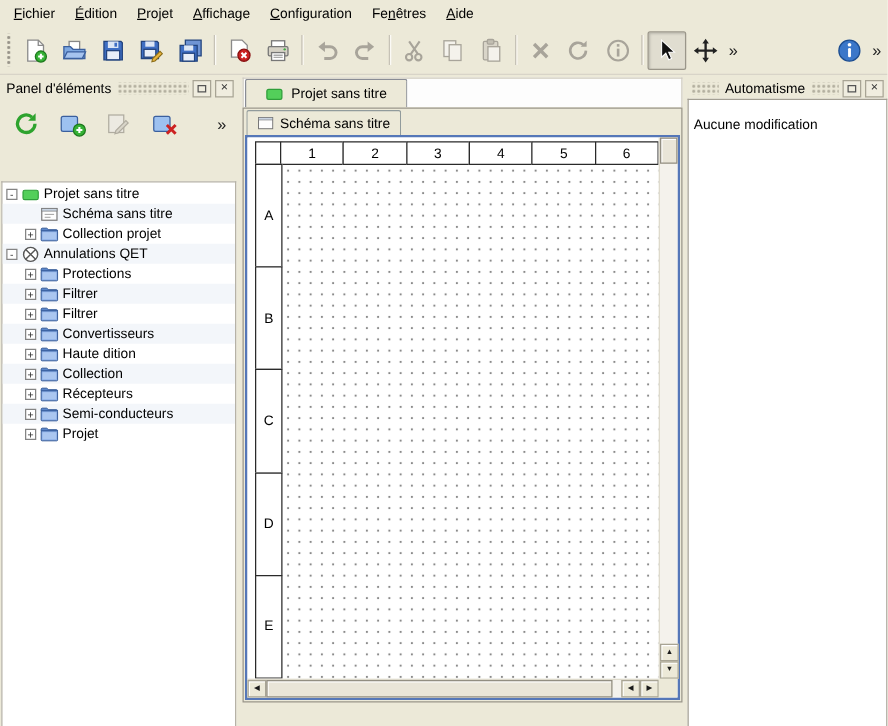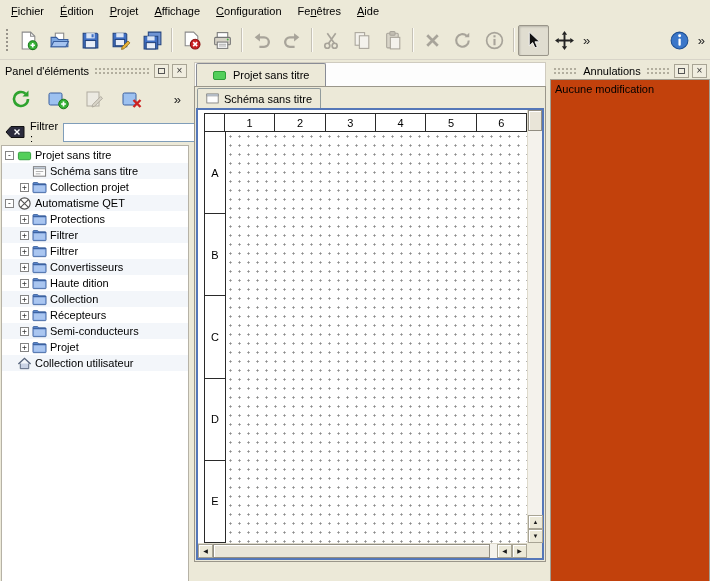--- a/index.html
+++ b/index.html
@@ -71,21 +71,21 @@
   .vbtns{position:absolute;left:0;bottom:0;width:100%}
   .sbtn{width:15px;height:14px;background:var(--bg,#ece9d8);border:1px solid #a8a494;box-shadow:inset 1px 1px 0 #fff;display:flex;align-items:center;justify-content:center;font-size:6px;color:#1a1a1a;line-height:1}
   .hscroll{position:absolute;left:0;bottom:0;right:15px;height:15px;background:#f4f2ec;border-top:1px solid #dedacc}
   .hleft{position:absolute;left:0;top:0;height:14px}
   .hthumb{position:absolute;left:15px;right:37px;top:0;bottom:0;background:#e9e5d8;border:1px solid #928e82;box-shadow:inset 1px 1px 0 #fff}
   .hbtns{position:absolute;right:0;top:0;display:flex}
   .scorner{position:absolute;right:0;bottom:0;width:15px;height:15px;background:var(--bg,#ece9d8)}
 
   
   .right-dock{left:550px;top:62px;width:160px;height:519px}
-  .undo-list{position:absolute;left:0;right:0;top:17px;bottom:0;background:#c2410c;border:1px solid #a39f93;border-bottom:none;padding:3px 4px}
+  .undo-list{position:absolute;left:0;right:0;top:17px;bottom:0;background:#ffffff;border:1px solid #a39f93;border-bottom:none;padding:14px 4px}
 </style>
 </head>
 <body>
 
 <div class="app">
 
   <div class="menubar">
       <div class="menu-item"><u>F</u>ichier</div>
       <div class="menu-item"><u>É</u>dition</div>
       <div class="menu-item"><u>P</u>rojet</div>
@@ -260,30 +260,20 @@
           </svg>
         </button>
       <button class="dbtn">
           <svg viewBox="0 0 22 22">
             <rect x="2" y="5" width="13" height="12" rx="1.5" fill="#9dc1f0" stroke="#3a5f9e"></rect>
             <path d="M12.5 12l7 7M19.5 12l-7 7" stroke="#cc2222" stroke-width="2.4"></path>
           </svg>
         </button>
       <span class="chev">»</span>
     </div>
-    <div class="filter-row">
-      <button class="clear-filter">
-          <svg viewBox="0 0 20 14">
-            <path d="M1 7l5-5.5h13v11H6z" fill="#2b2b3d" stroke="#111"></path>
-            <path d="M9.5 4.5l5 5M14.5 4.5l-5 5" stroke="#fff" stroke-width="1.4"></path>
-          </svg>
-        </button>
-      <span>Filtrer :</span>
-      <input class="filter-input" type="text" value="" style="">
-    </div>
     <div class="tree">
         <div class="trow" style="padding-left: 3px;">
           <span class="expander">-</span>
           <span class="ti">
             <svg viewBox="0 0 16 16">
               <rect x="1.5" y="4.5" width="13" height="8" rx="1.5" fill="#53cf5a" stroke="#2f9e3a"></rect>
             </svg>
           </span>
           <span class="tlabel">Projet sans titre</span>
         </div>
@@ -310,21 +300,21 @@
           <span class="tlabel">Collection projet</span>
         </div>
         <div class="trow alt" style="padding-left: 3px;">
           <span class="expander">-</span>
           <span class="ti">
             <svg viewBox="0 0 16 16">
               <circle cx="8" cy="8" r="6" fill="#fff" stroke="#555" stroke-width="1.2"></circle>
               <path d="M3.8 3.8l8.4 8.4M12.2 3.8l-8.4 8.4" stroke="#555" stroke-width="1.2"></path>
             </svg>
           </span>
-          <span class="tlabel">Automatisme QET</span>
+          <span class="tlabel">Annulations QET</span>
         </div>
         <div class="trow" style="padding-left: 18px;">
           <span class="expander">+</span>
           <span class="ti">
             <svg viewBox="0 0 16 16">
               <path d="M1 5.2V3.6c0-.5.4-.9.9-.9h3.6c.3 0 .6.1.8.4L7.4 4h6.7c.5 0 .9.4.9.9v.3z" fill="#5b87cc" stroke="#2d5391" stroke-width="0.8"></path>
               <rect x="1" y="5" width="14" height="8.5" rx="0.8" fill="#8fb1e8" stroke="#2d5391" stroke-width="0.8"></rect>
               <rect x="2.2" y="6.2" width="11.6" height="6" rx="0.5" fill="#aac6f0"></rect>
             </svg>
           </span>
@@ -410,30 +400,20 @@
         <div class="trow" style="padding-left: 18px;">
           <span class="expander">+</span>
           <span class="ti">
             <svg viewBox="0 0 16 16">
               <path d="M1 5.2V3.6c0-.5.4-.9.9-.9h3.6c.3 0 .6.1.8.4L7.4 4h6.7c.5 0 .9.4.9.9v.3z" fill="#5b87cc" stroke="#2d5391" stroke-width="0.8"></path>
               <rect x="1" y="5" width="14" height="8.5" rx="0.8" fill="#8fb1e8" stroke="#2d5391" stroke-width="0.8"></rect>
               <rect x="2.2" y="6.2" width="11.6" height="6" rx="0.5" fill="#aac6f0"></rect>
             </svg>
           </span>
           <span class="tlabel">Projet</span>
-        </div>
-        <div class="trow alt" style="padding-left: 3px;">
-          <span class="expander hidden"></span>
-          <span class="ti">
-            <svg viewBox="0 0 16 16">
-              <path d="M1.5 8.5L8 2.5l6.5 6" fill="none" stroke="#55627a" stroke-width="1.5"></path>
-              <path d="M3.5 8v5.5h9V8" fill="#c9d2e4" stroke="#55627a"></path>
-            </svg>
-          </span>
-          <span class="tlabel">Collection utilisateur</span>
         </div>
       </div>
   </div>
 
   <div class="dock center">
     <div class="proj-tabbar">
       <div class="proj-tab">
         <span class="ptab-icon"></span>
         <span>Projet sans titre</span>
       </div>
@@ -486,21 +466,21 @@
           </div>
         </div>
         <div class="scorner"></div>
       </div>
     </div>
   </div>
 
   <div class="dock right-dock">
     <div class="dock-title">
       <span class="dots"></span>
-      <span class="dock-title-text">Annulations</span>
+      <span class="dock-title-text">Automatisme</span>
       <span class="dots"></span>
       <span class="dtbtn">
           <span class="floatbox"></span>
         </span>
       <span class="dtbtn">×</span>
     </div>
     <div class="undo-list">
       <div>Aucune modification</div>
     </div>
   </div>

